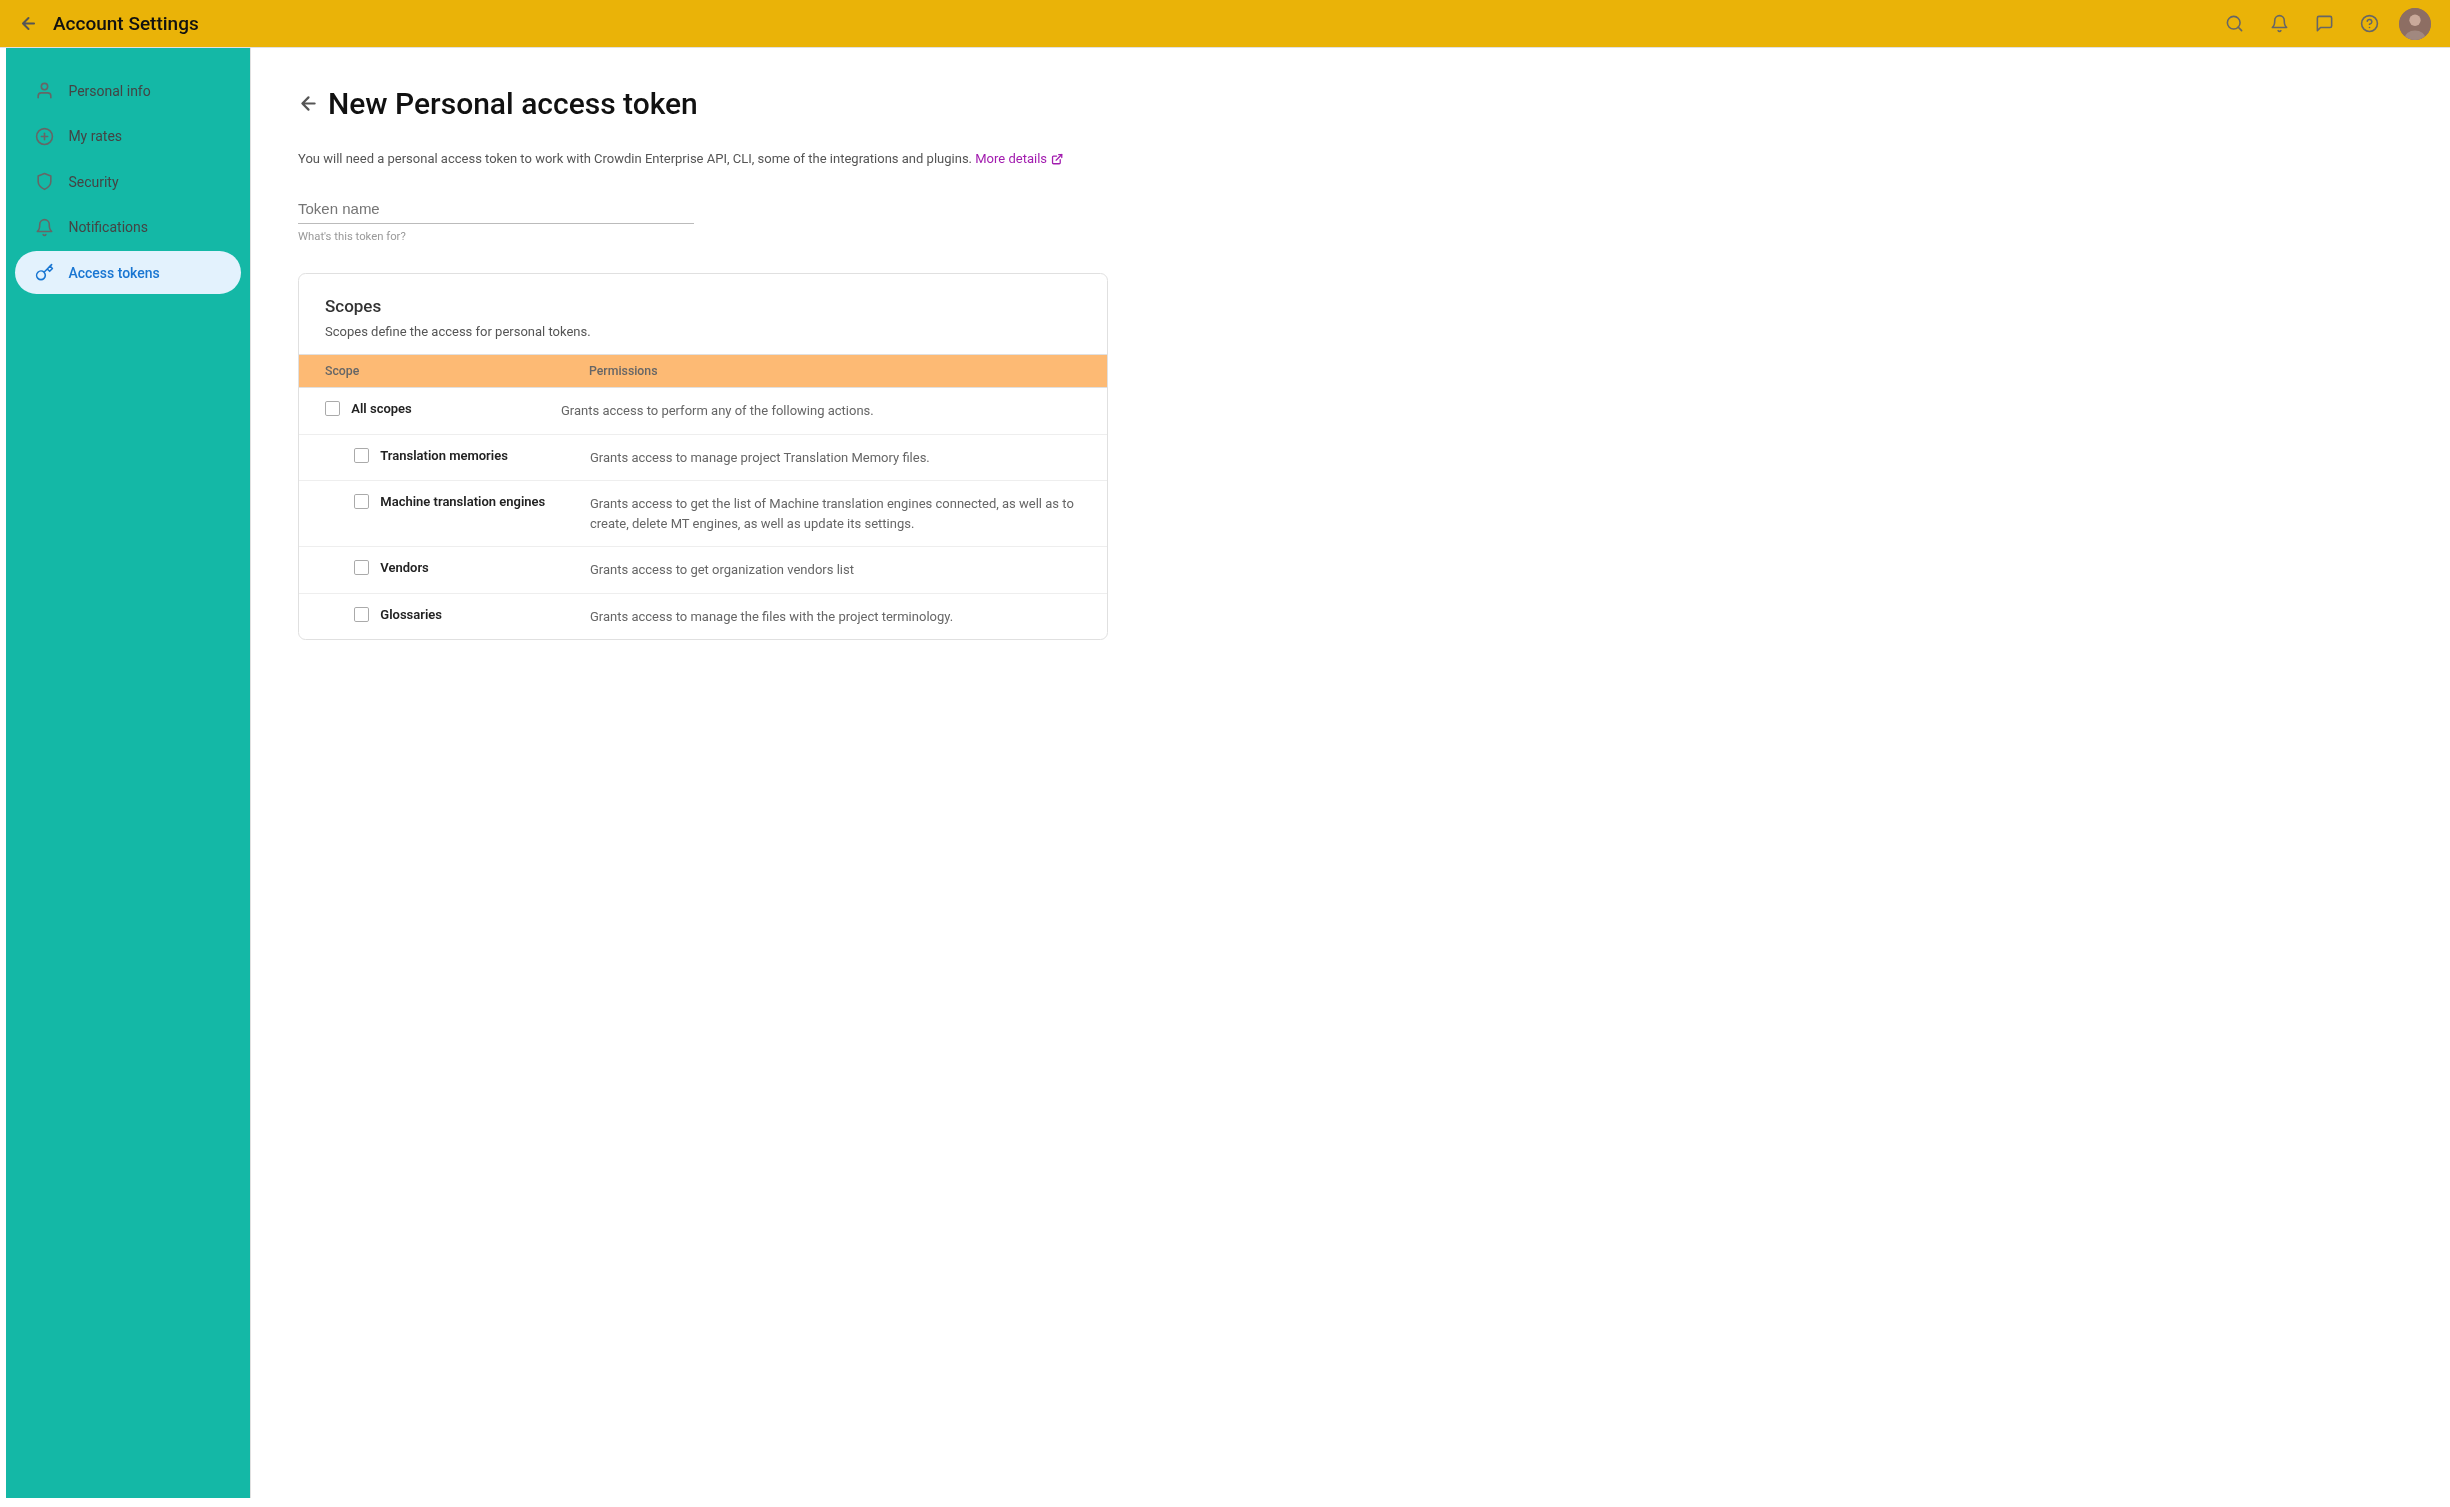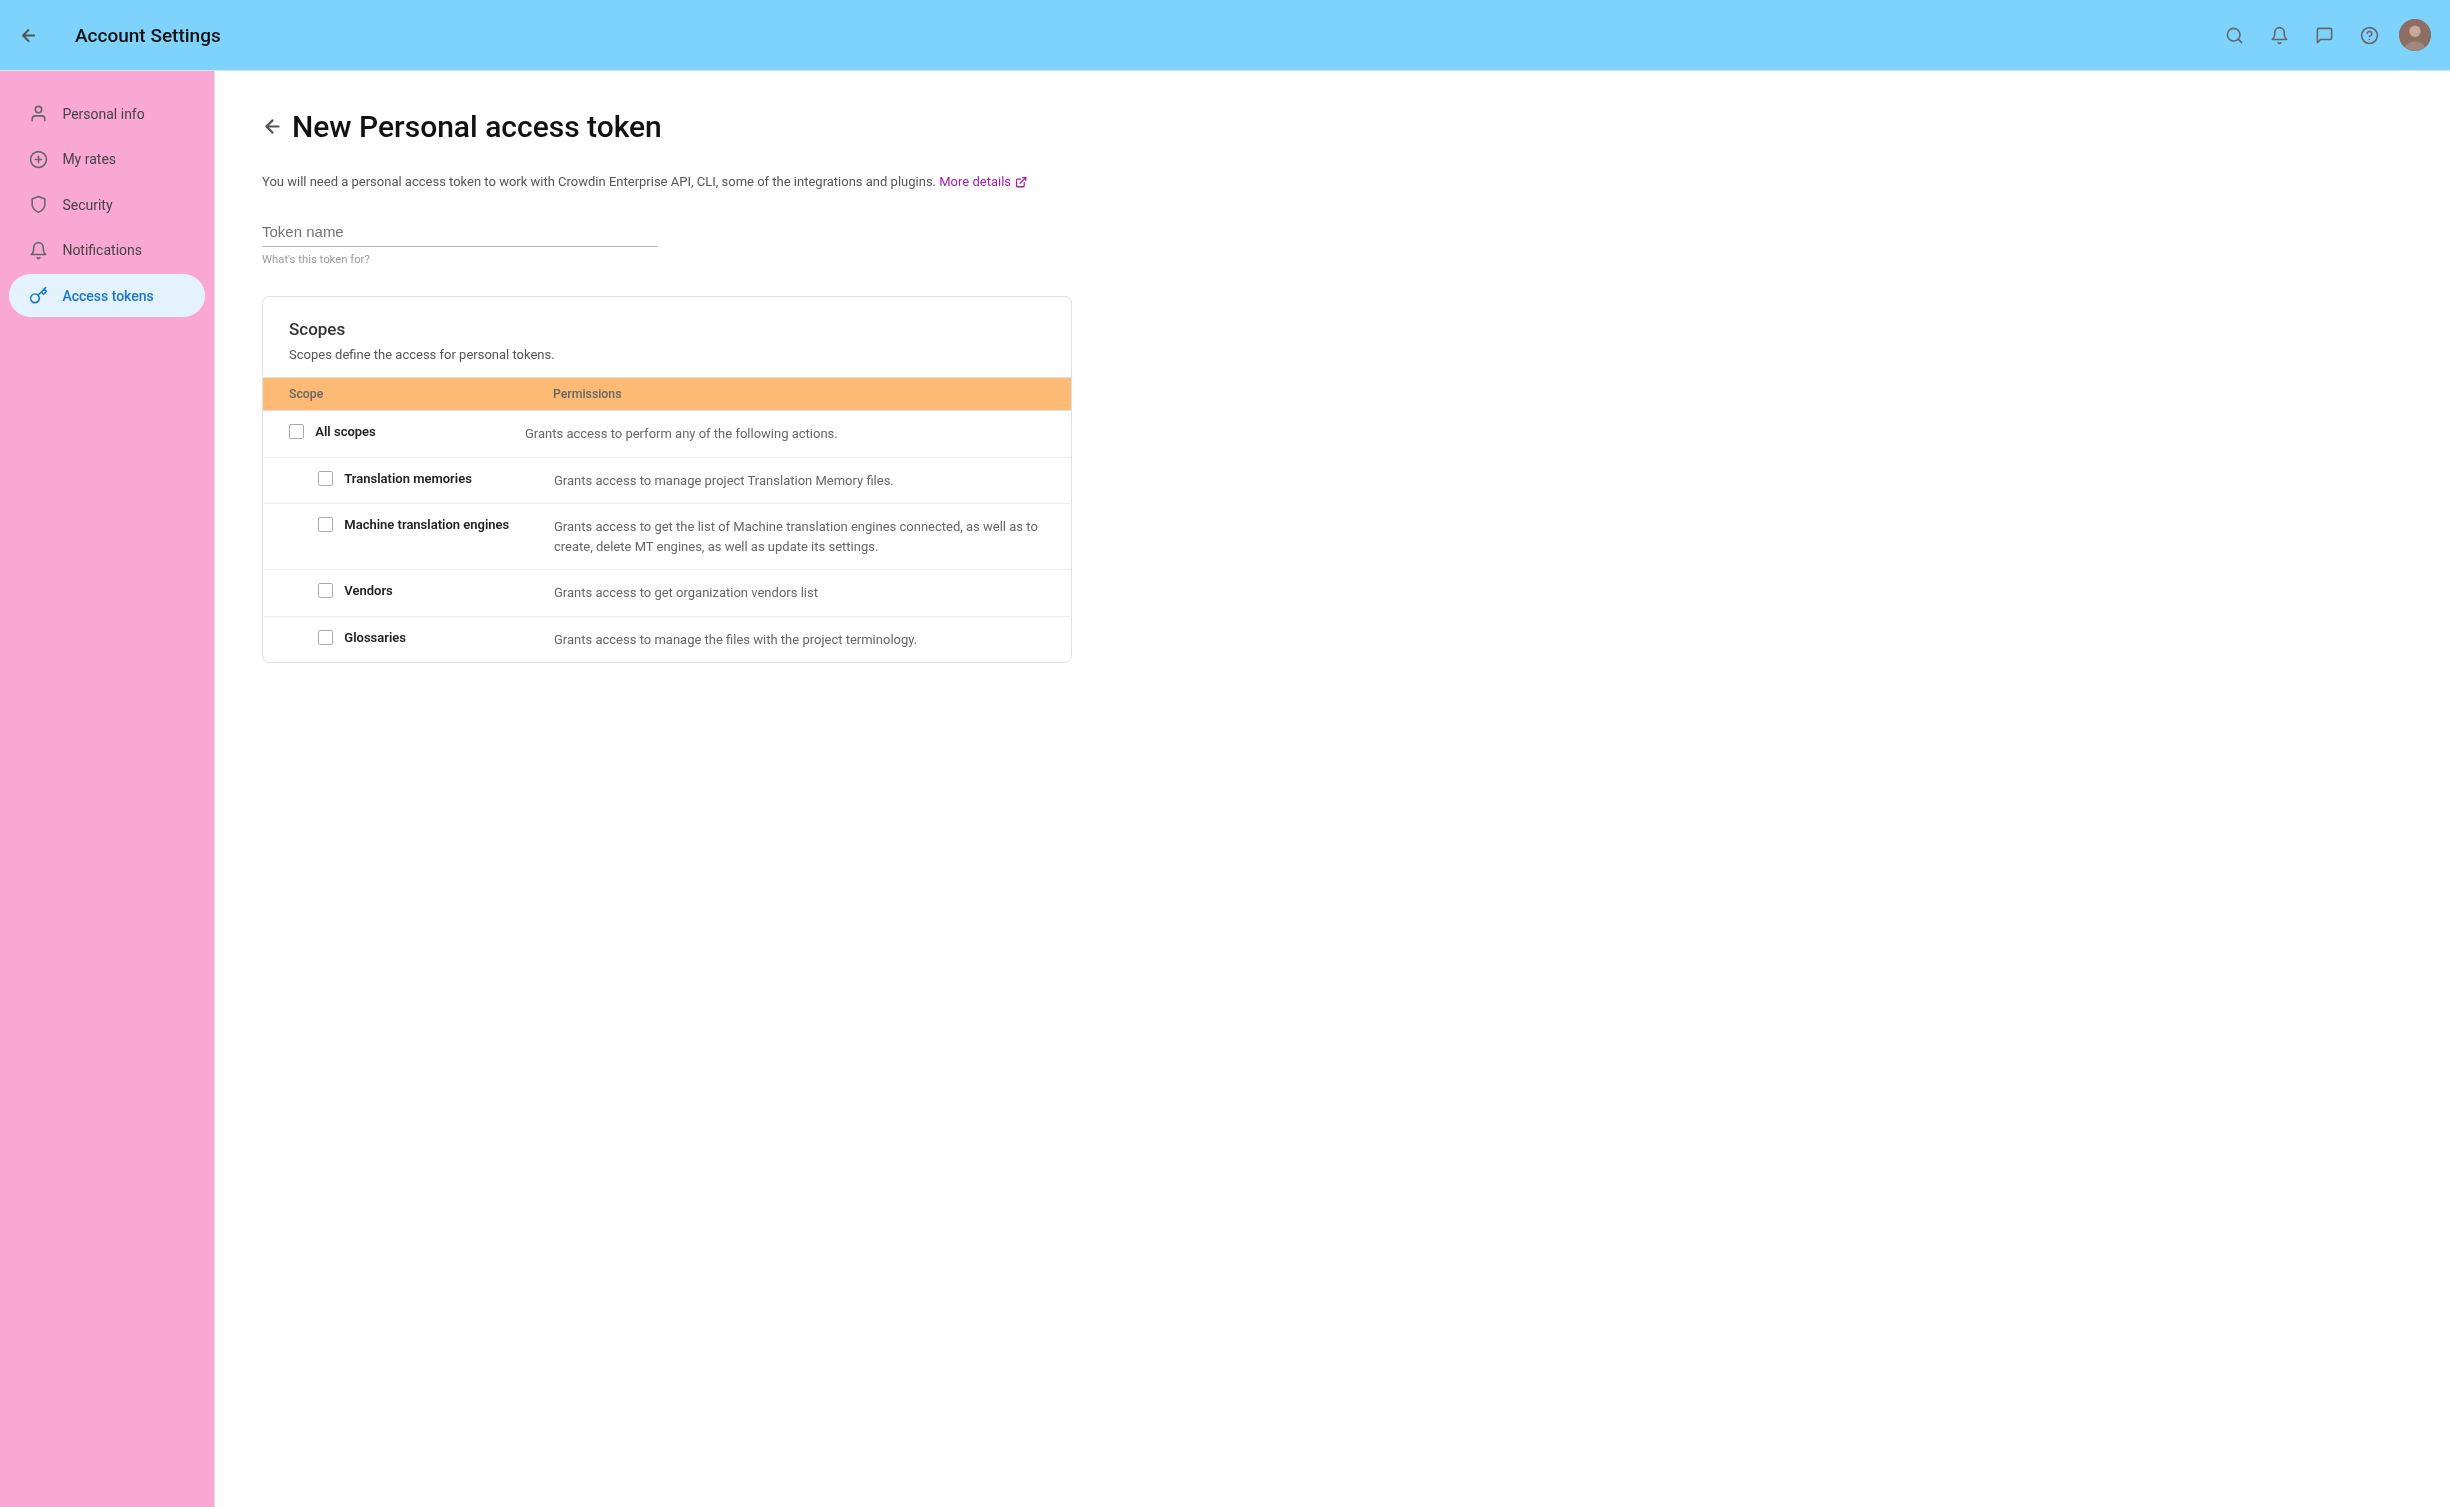--- a/index.html
+++ b/index.html
@@ -2,25 +2,24 @@
 <html style="font-size:15px"><head>
   <meta charset="utf-8">
   <style>
     * { box-sizing: border-box; margin: 0; padding: 0; }
     body { font-family: 'Roboto', Arial, sans-serif; background: #fff; color: #333; font-size: 13px; }
 
     
     .header {
       display: flex;
       align-items: center;
-      height: 71px;
+      height: 48px;
       padding: 0 19px;
       border-bottom: 0.9px solid #e0e0e0;
-      background: #7dd3fc;
-      gap: 22px;
+      background: #eab308;
     }
     .header-back {
       cursor: pointer;
       font-size: 19px;
       color: #555;
       margin-right: 15px;
       background: none;
       border: none;
       display: flex;
       align-items: center;
@@ -62,25 +61,26 @@
     }
 
     
     .layout {
       display: flex;
       height: calc(100vh - 57px);
     }
 
     
     .sidebar {
-      width: 215px;
+      width: 245px;
       flex-shrink: 0;
       padding: 19px 0;
       border-right: 0.9px solid #e0e0e0;
-      background: #f9a8d4;
+      background: #14b8a6;
+      margin-left: 6px;
     }
     .sidebar-item {
       display: flex;
       align-items: center;
       padding: 11.3px 19px;
       cursor: pointer;
       border-radius: 22.6px;
       margin: 1.9px 9.4px;
       color: #444;
       font-size: 14px;

